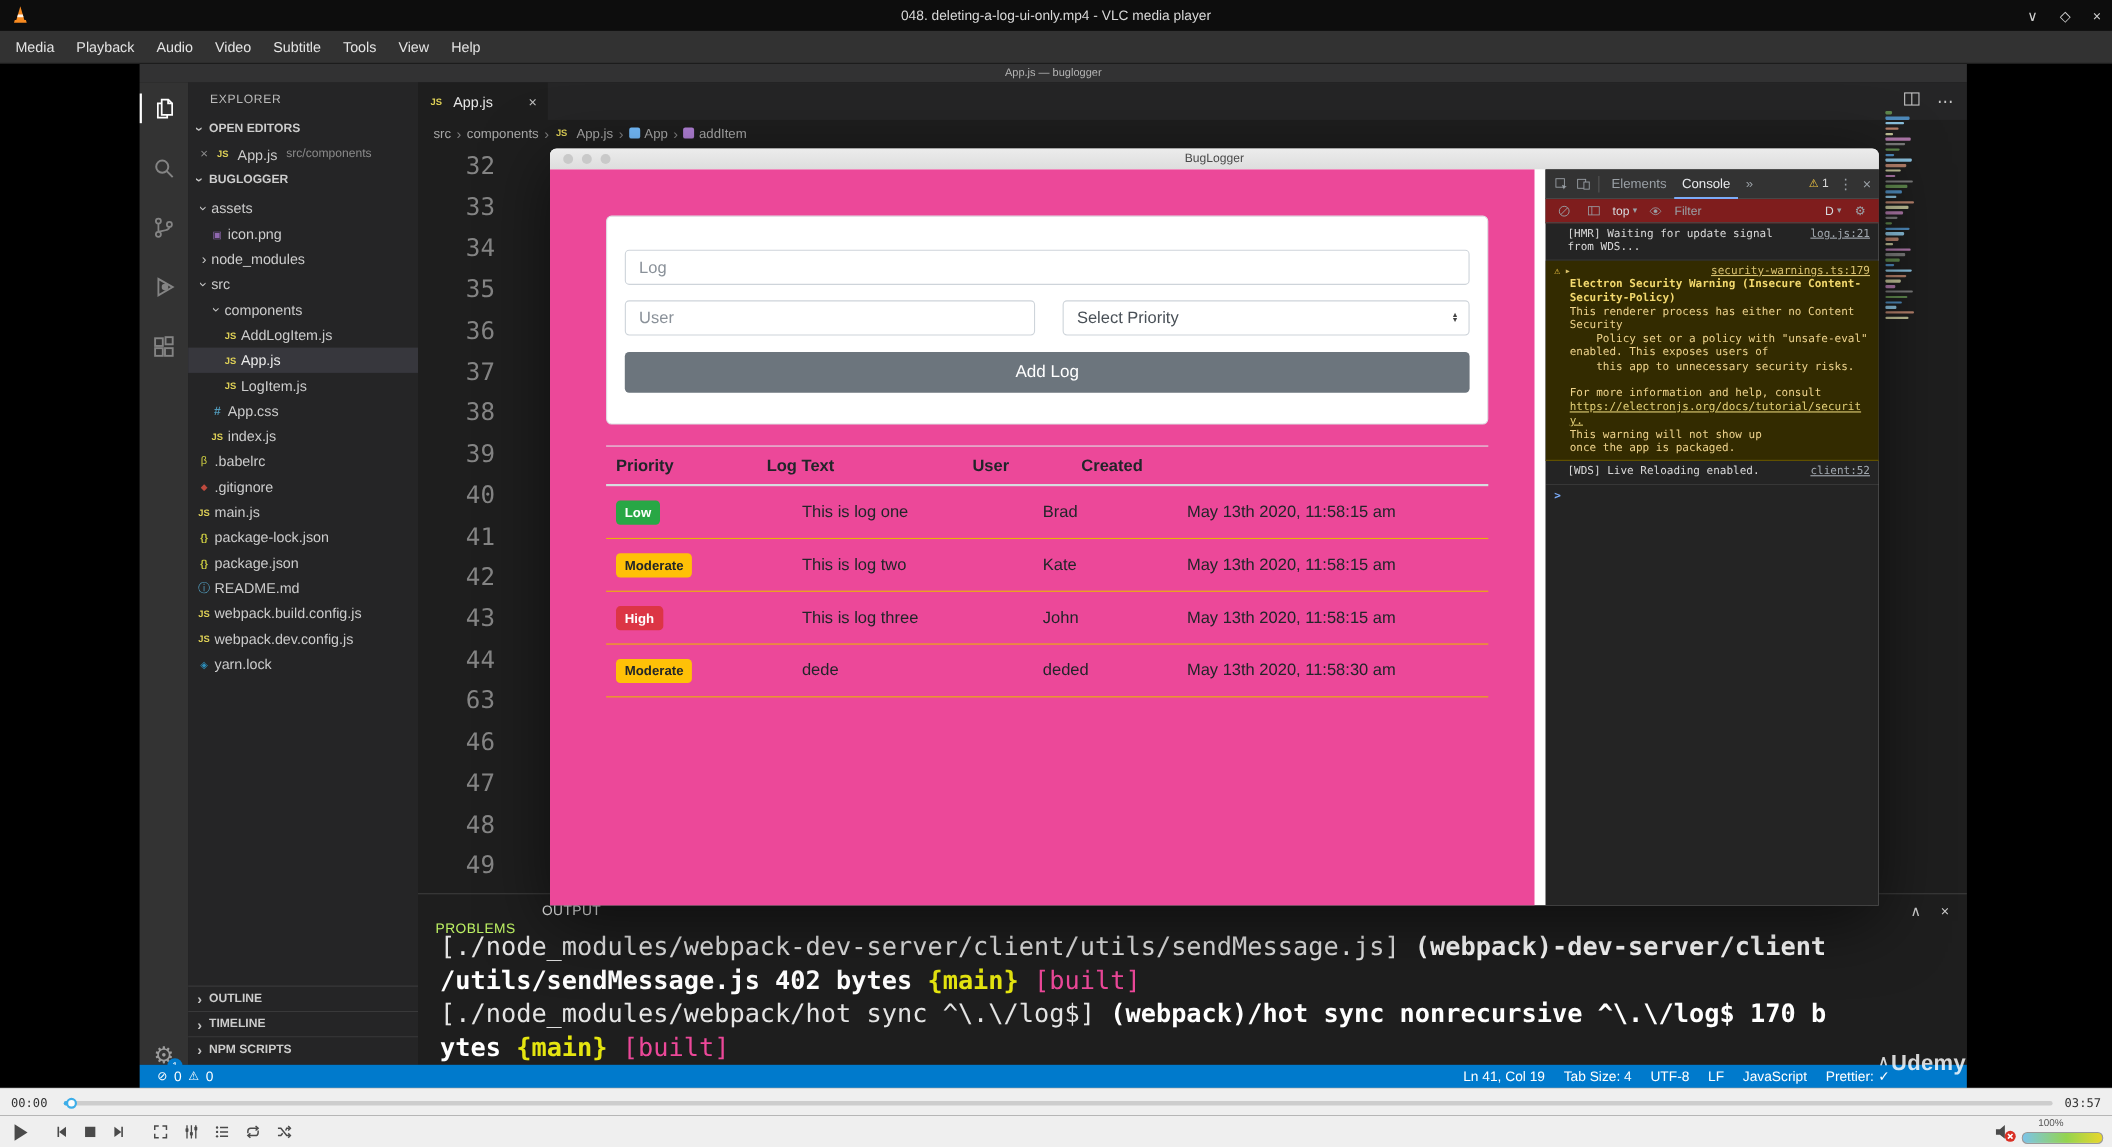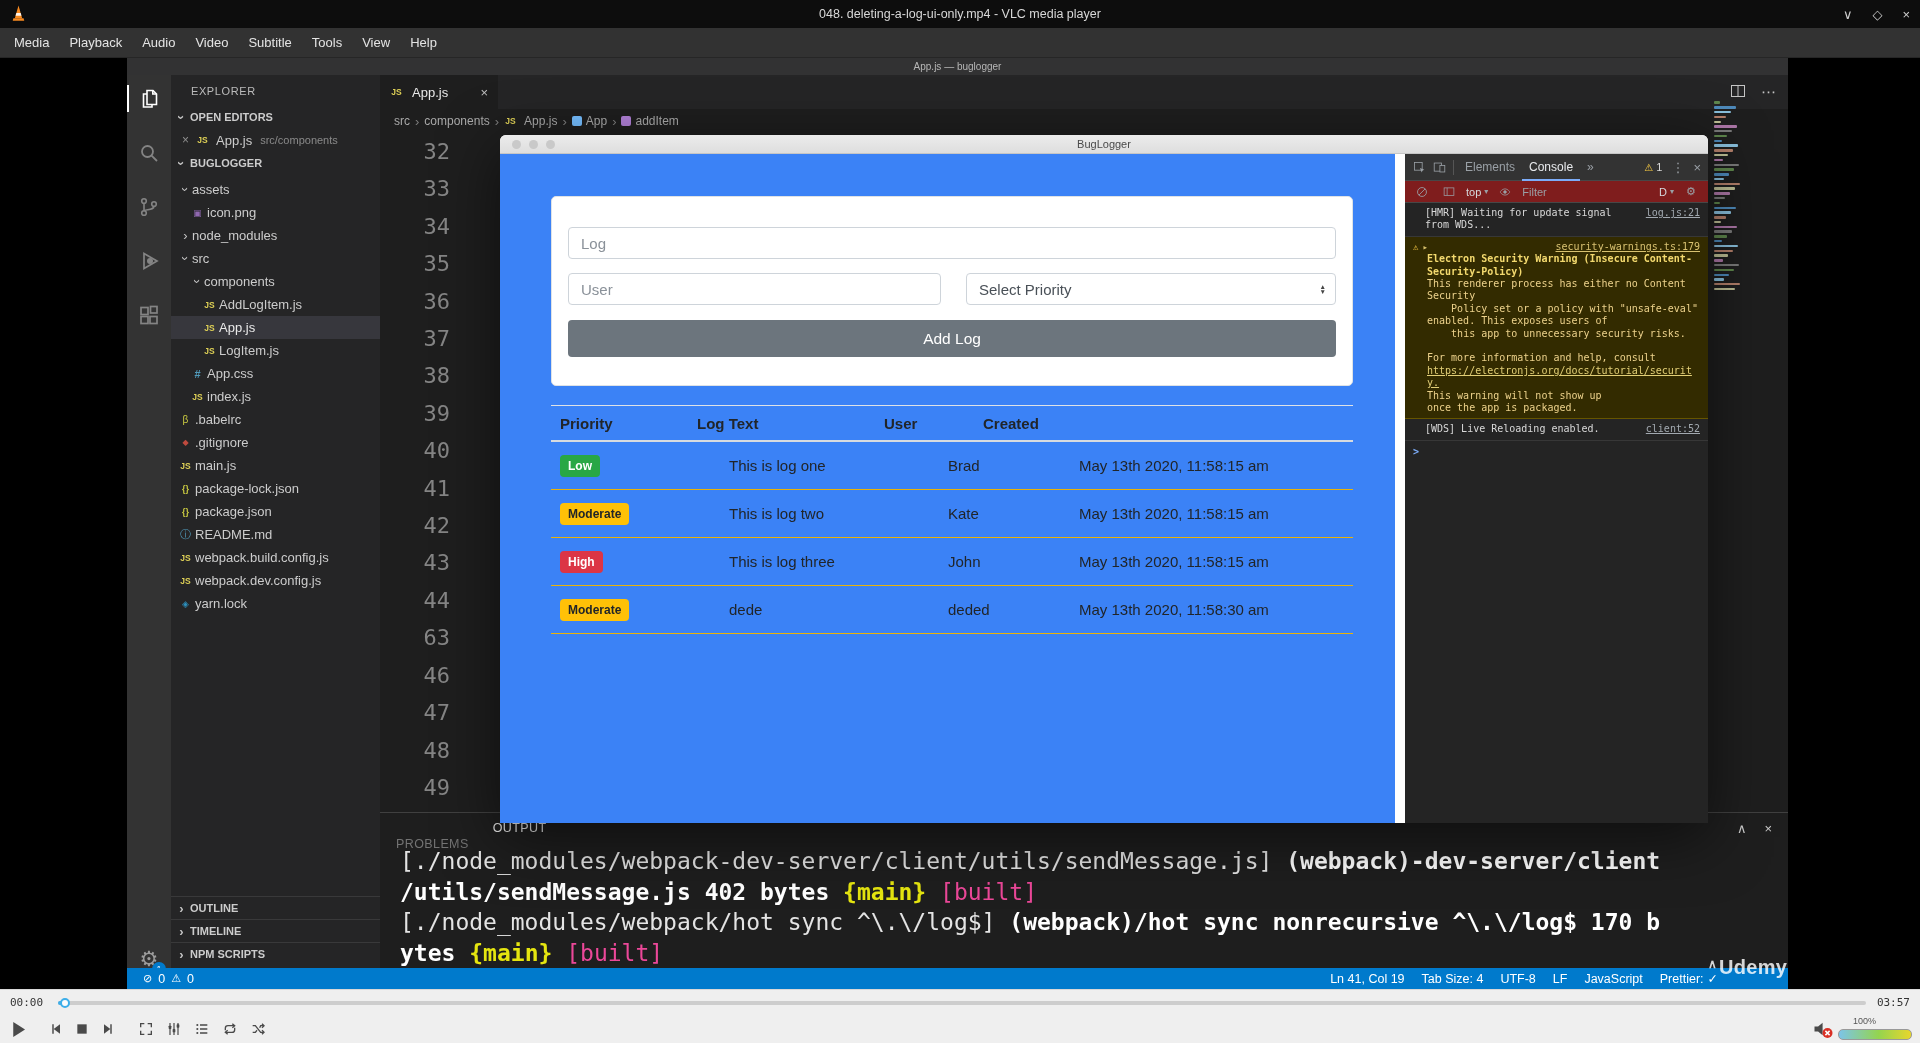--- a/index.html
+++ b/index.html
@@ -61,40 +61,40 @@
   .bc-sep{color:#7e7e7e;font-size:13px;}
   .bc-sym{width:10px;height:10px;border-radius:2px;display:inline-block;}
   .sym-var{background:#75beff;}
   .sym-method{background:#b180d7;}
   #line-numbers{position:absolute;left:0;top:58px;width:70px;text-align:right;font-family:"DejaVu Sans Mono",monospace;font-size:22px;line-height:37.4px;color:#858585;}
   #minimap{position:absolute;right:43px;top:24px;width:33px;height:200px;overflow:hidden;}
   .mm-bar{height:2.4px;border-radius:1px;margin:2.4px 0 0 2px;opacity:.85;}
 
   #panel{position:absolute;left:0;top:737px;width:100%;height:156px;background:#1e1e1e;border-top:1px solid rgba(128,128,128,.35);}
   #panel-tabs{position:absolute;top:0;left:0;width:100%;height:30px;display:flex;align-items:center;padding-left:16px;gap:24px;font-size:12.5px;letter-spacing:.4px;}
-  #panel-tab-problems{color:#737373;margin-top:31px;}
+  #panel-tab-problems{color:#bef264;margin-top:31px;}
   #panel-tab-output{color:#e7e7e7;}
   #panel-actions{position:absolute;right:16px;top:0;height:30px;display:flex;align-items:center;gap:18px;color:#cccccc;font-size:13px;}
   #terminal{position:absolute;left:20px;top:33px;right:8px;font-family:"DejaVu Sans Mono",monospace;font-size:23px;line-height:30.5px;color:#e4e4e4;white-space:pre;}
   .tb{font-weight:bold;color:#ffffff;}
   .ty{font-weight:bold;color:#e5e510;}
   .tg{color:#ec4899;}
 
   #statusbar{position:absolute;left:0;top:910px;width:100%;height:21px;background:#007acc;color:#fff;font-size:12.5px;display:flex;align-items:center;padding:0 12px;}
   #sb-left{display:flex;align-items:center;gap:6px;margin-left:4px;}
   #sb-left .sb-ic{font-size:11px;}
   #sb-right{margin-left:auto;display:flex;align-items:center;gap:17px;padding-right:58px;}
   .sb-item{display:flex;align-items:center;gap:4px;}
 
   
   #bl-window{position:absolute;left:500px;top:77px;width:1208px;height:688px;background:#fff;border-radius:6px 6px 0 0;box-shadow:0 14px 60px rgba(0,0,0,.55);z-index:5;}
   #bl-titlebar{position:absolute;left:0;top:0;width:100%;height:19px;background:linear-gradient(#ececec,#dedede);border-bottom:1px solid #c6c6c6;border-radius:6px 6px 0 0;display:flex;align-items:center;justify-content:center;font-size:11px;color:#4a4a4a;}
   #traffic{position:absolute;left:12px;top:5px;display:flex;gap:8px;}
   #traffic span{width:9px;height:9px;border-radius:50%;background:#c9c9c9;}
-  #bl-app{position:absolute;left:0;top:19px;width:895px;height:669px;background:#3b82f6;}
+  #bl-app{position:absolute;left:0;top:19px;width:895px;height:669px;background:#ec4899;}
   #bl-card{position:absolute;left:51px;top:42px;width:802px;height:190px;border:1px solid #dee2e6;border-radius:5px;padding:30px 16px 0 16px;background:#fff;}
   .bl-input{width:100%;height:32px;border:1px solid #ced4da;border-radius:4px;padding:0 12px;font-size:15px;color:#495057;font-family:"Liberation Sans",sans-serif;outline:none;background:#fff;}
   .bl-input::placeholder{color:#8a9199;}
   #bl-row2{display:flex;gap:25px;margin-top:14px;}
   #bl-row2>*{flex:1 1 0;}
   #bl-select{height:32px;border:1px solid #ced4da;border-radius:4px;display:flex;align-items:center;justify-content:space-between;padding:0 9px 0 12px;font-size:15px;color:#495057;background:#fff;}
   .sel-arrows{display:flex;flex-direction:column;font-size:6.5px;line-height:5.5px;color:#444;}
   #bl-submit{margin-top:15px;width:100%;height:37px;background:#6c757d;border:none;border-radius:4px;color:#fff;font-size:15.5px;font-family:"Liberation Sans",sans-serif;}
   #bl-table{position:absolute;left:51px;top:251px;width:802px;font-size:15px;color:#212529;}
   .tr{display:grid;grid-template-columns:137px 187px 99px 311px 1fr;align-items:center;padding-left:9px;}

